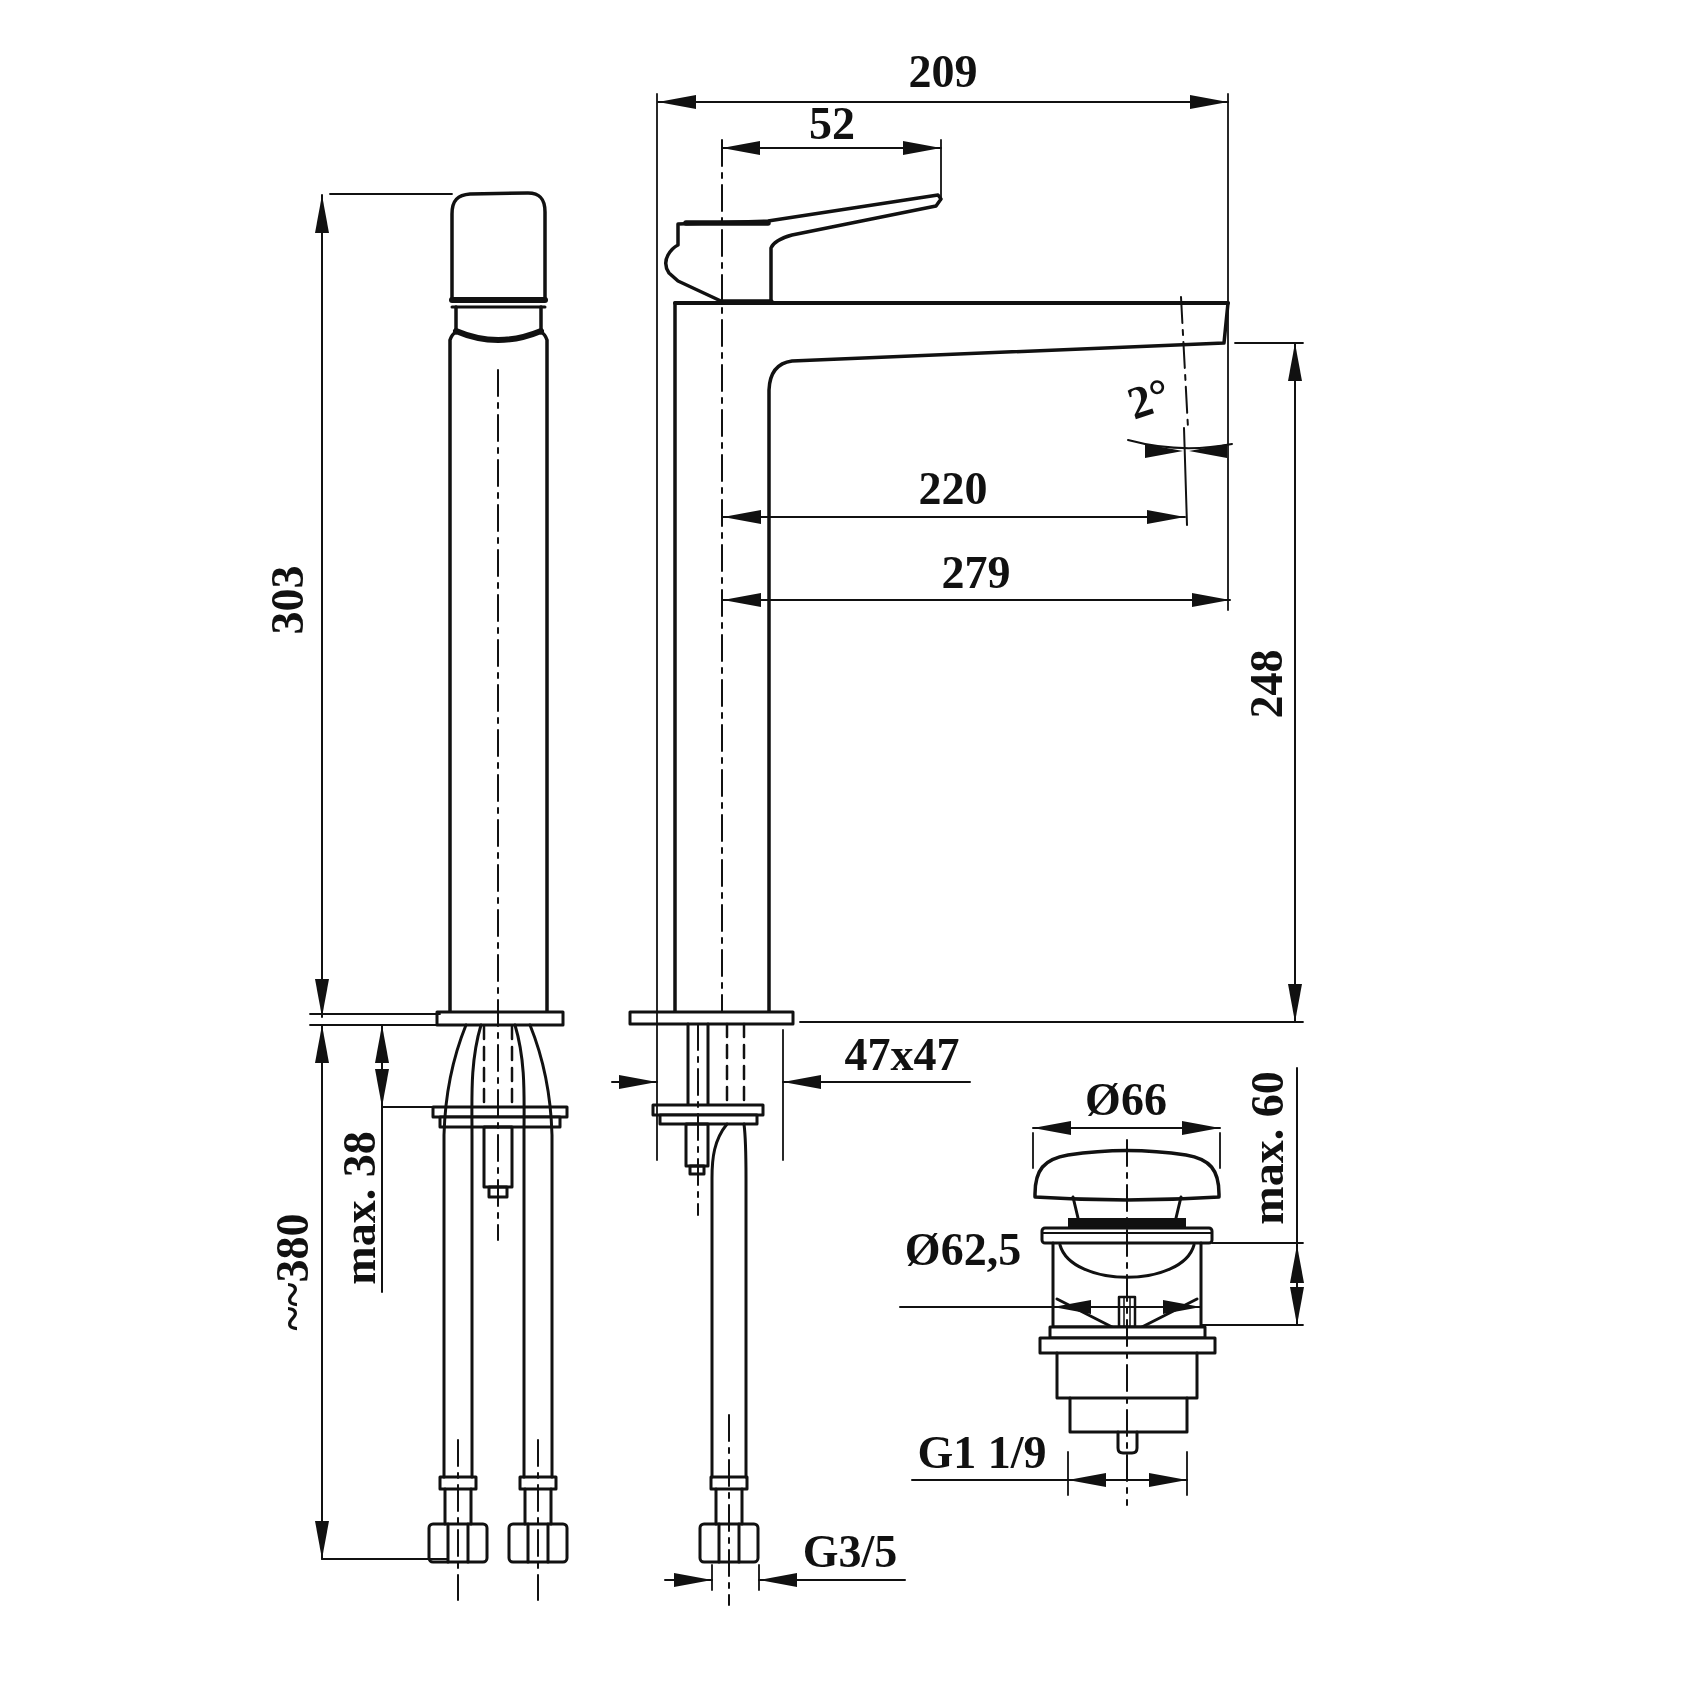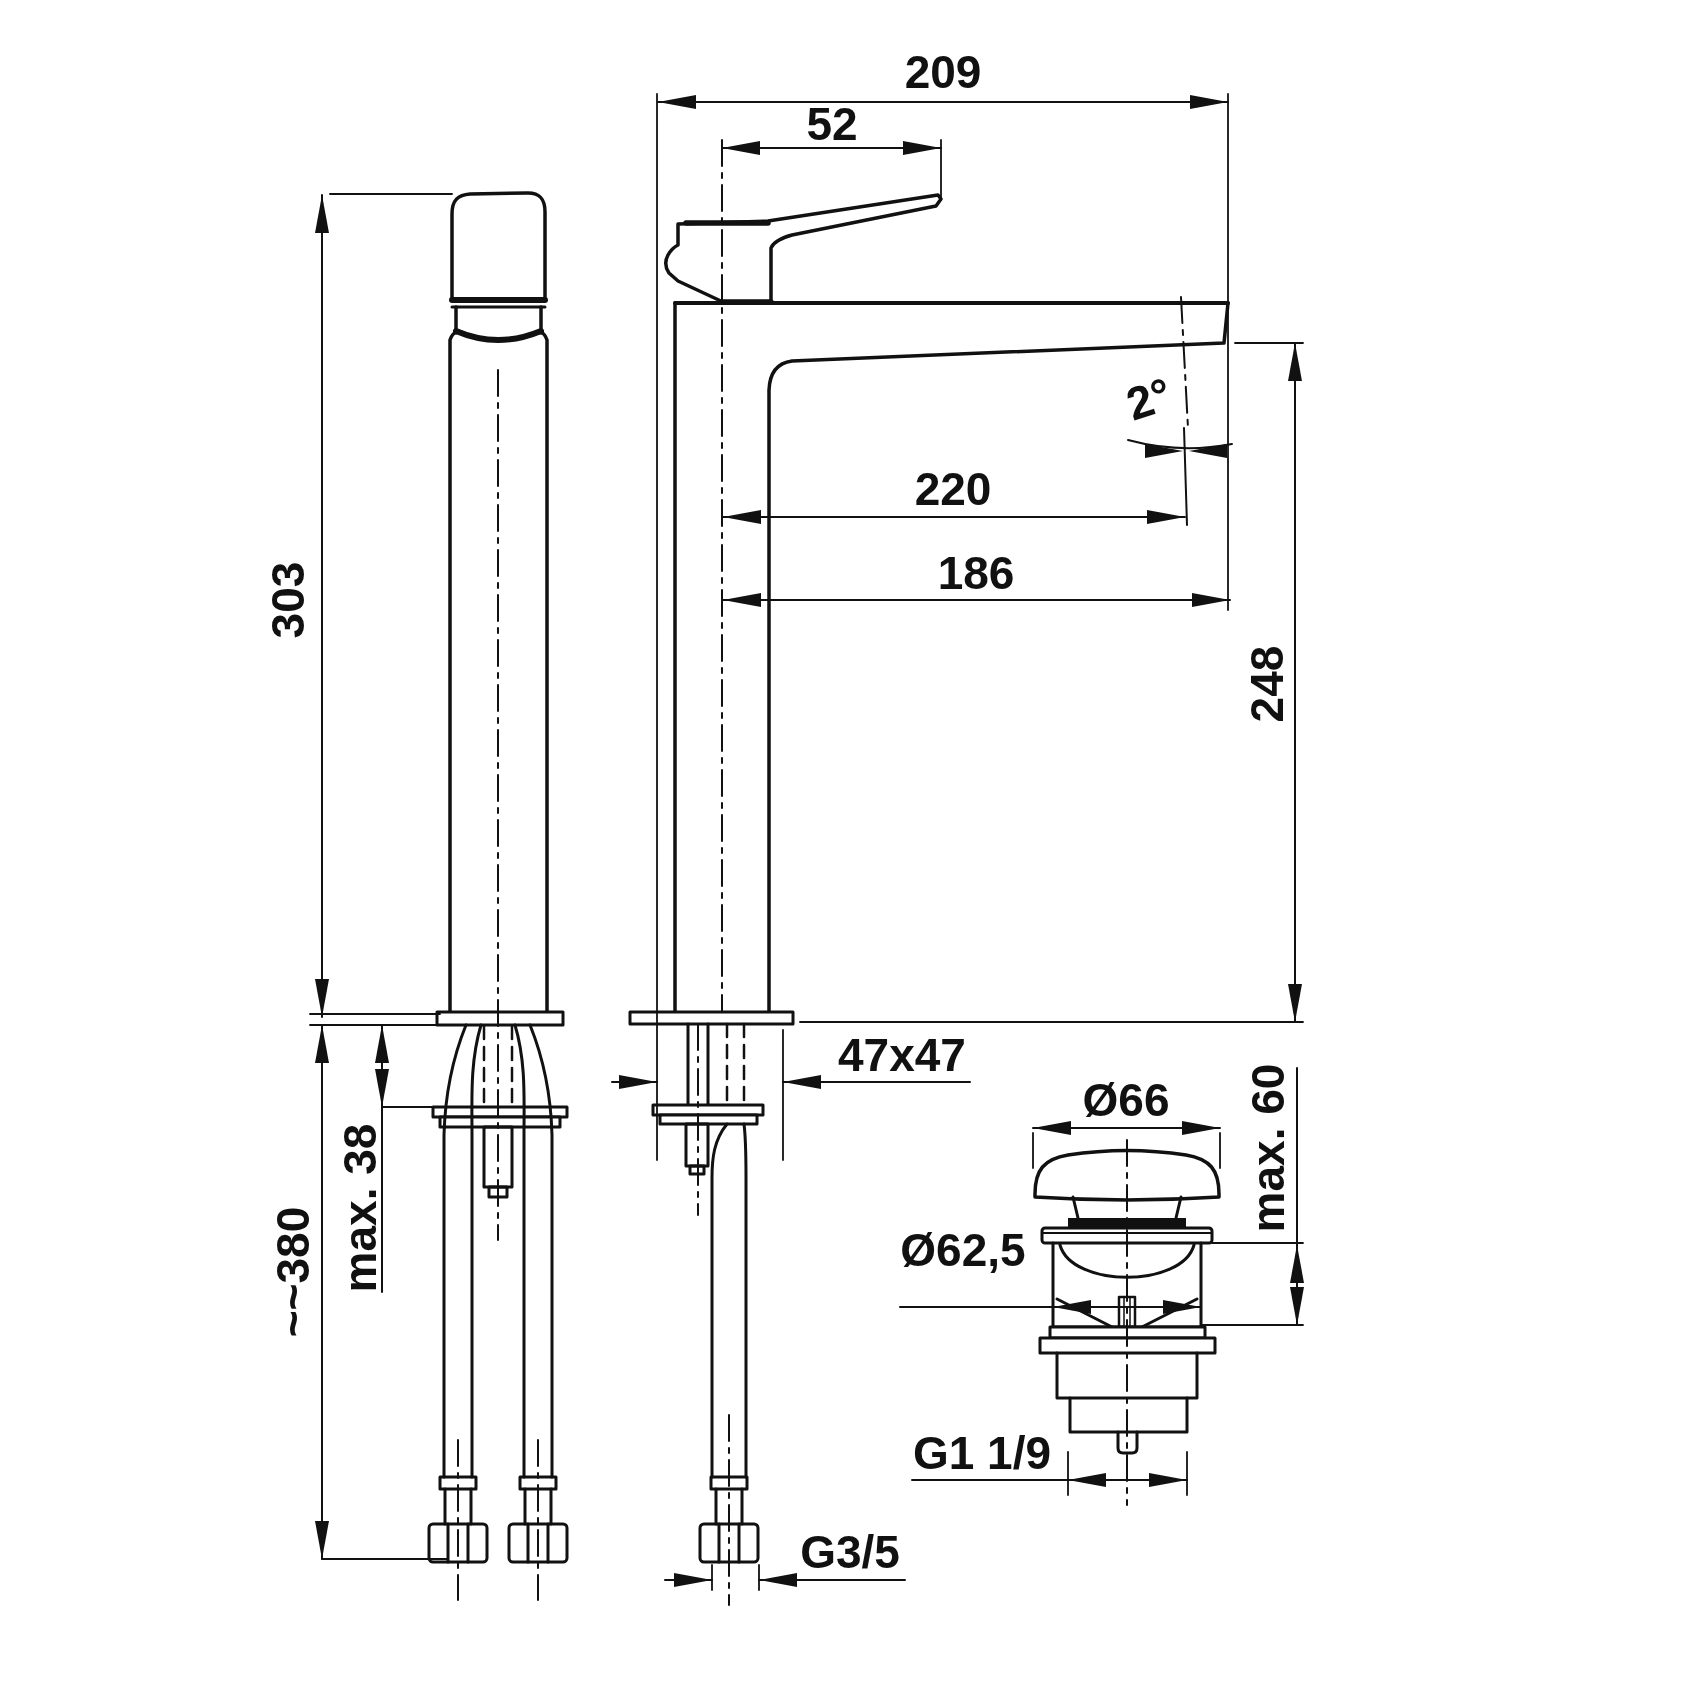--- a/index.html
+++ b/index.html
@@ -1,17 +1,17 @@
 <!DOCTYPE html>
 <html><head>
 <meta charset="utf-8">
 <style>
   html,body{margin:0;padding:0;background:#fff;}
   #sheet{position:relative;width:1622px;height:1700px;background:#fff;overflow:hidden;
-         font-family:Liberation Sans, sans-serif;}
+         font-family:Liberation Serif, serif;}
   #linework{position:absolute;left:0;top:0;}
   .dim-label{position:absolute;color:#111;font-weight:bold;font-size:46px;line-height:1;
              white-space:pre;transform:translate(-50%,-50%);letter-spacing:0px;}
   .rot90{transform:translate(-50%,-50%) rotate(-90deg);}
   .tilt{transform:translate(-50%,-50%) rotate(-18deg);}
   svg *{vector-effect:none;}
 </style>
 </head>
 <body>
 
@@ -185,21 +185,21 @@
       <polygon points="712,1580 674,1573 674,1587" fill="#111" stroke="none"></polygon>
       <polygon points="759,1580 797,1573 797,1587" fill="#111" stroke="none"></polygon>
       <path d="M712,1565 V1590 M759,1565 V1590" stroke-width="1.8"></path>
     </g>
   </svg>
 
   <div class="dim-label" style="left:943px;top:72px">209</div>
   <div class="dim-label" style="left:832px;top:124px">52</div>
   <div class="dim-label tilt" style="left:1149px;top:399px">2°</div>
   <div class="dim-label" style="left:953px;top:489px">220</div>
-  <div class="dim-label" style="left:976px;top:573px">186</div>
+  <div class="dim-label" style="left:976px;top:573px">279</div>
   <div class="dim-label rot90" style="left:1267px;top:684px">248</div>
   <div class="dim-label rot90" style="left:288px;top:600px">303</div>
   <div class="dim-label rot90" style="left:360px;top:1208px">max. 38</div>
   <div class="dim-label rot90" style="left:293px;top:1272px">~~380</div>
   <div class="dim-label" style="left:902px;top:1055px">47x47</div>
   <div class="dim-label" style="left:1126px;top:1100px">Ø66</div>
   <div class="dim-label rot90" style="left:1268px;top:1148px">max. 60</div>
   <div class="dim-label" style="left:963px;top:1250px">Ø62,5</div>
   <div class="dim-label" style="left:982px;top:1453px">G1 1/9</div>
   <div class="dim-label" style="left:850px;top:1552px">G3/5</div>

